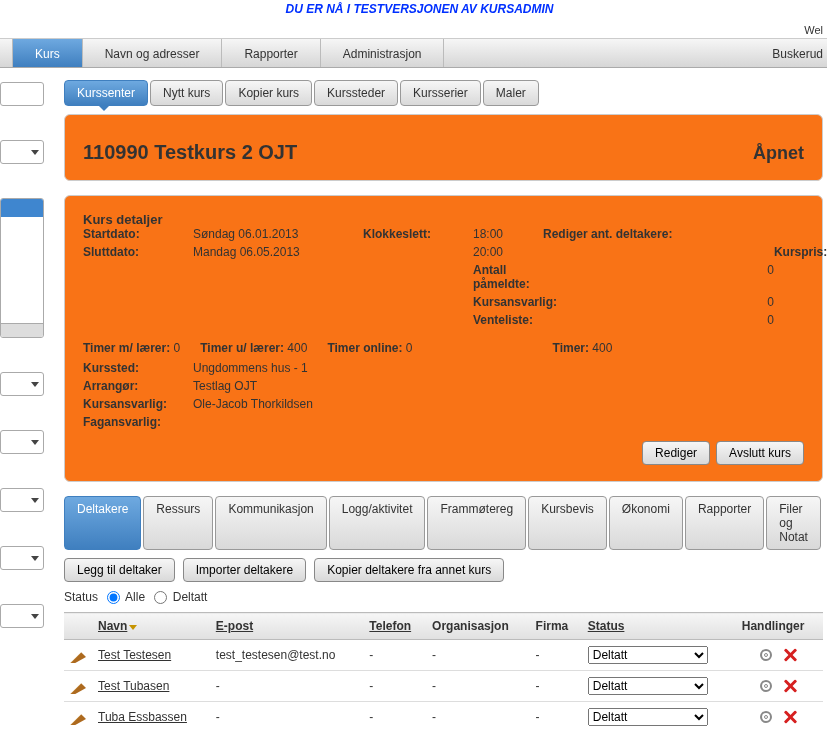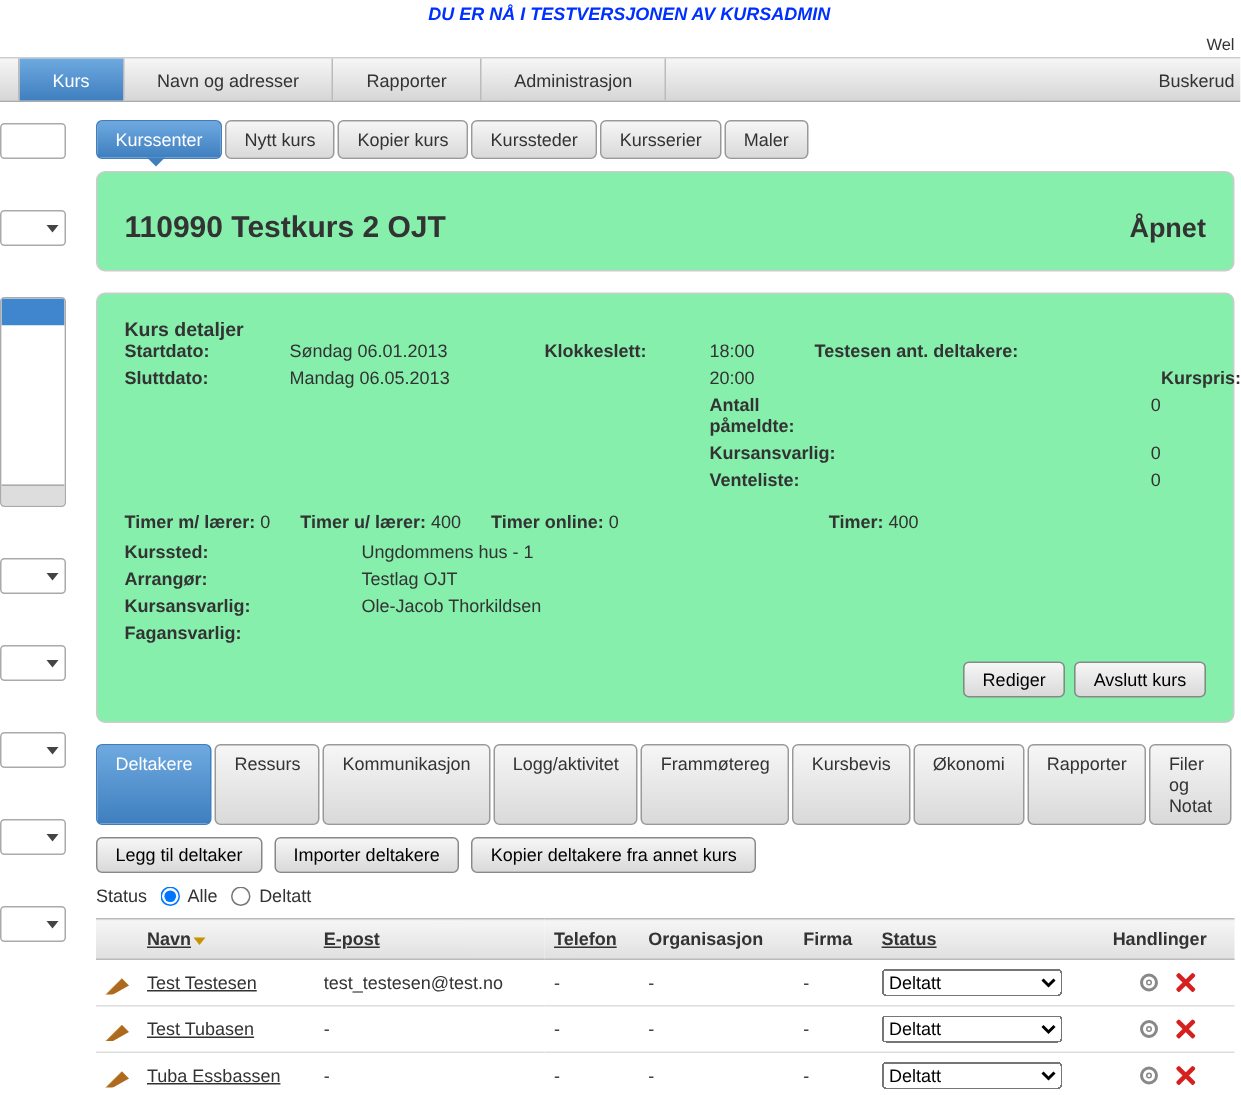--- a/index.html
+++ b/index.html
@@ -122,21 +122,21 @@
     content:""; position:absolute; left:40%; bottom:-6px;
     border-left:6px solid transparent; border-right:6px solid transparent;
     border-top:6px solid #3f7fbf;
   }
   
   .card {
     border: 1px solid #ccc;
     border-radius: 6px;
     padding: 16px 18px;
     margin-bottom: 14px;
-    background: #86efac;
+    background: #f97316;
   }
   .card-title-row {
     display: flex;
     justify-content: space-between;
     align-items: baseline;
     padding-top: 10px;
   }
   .card-title {
     font-size: 20px;
     font-weight: bold;
@@ -163,21 +163,21 @@
   .timer-row {
     display: flex;
     gap: 4px;
     margin-top: 14px;
     font-size: 12px;
     flex-wrap: wrap;
   }
   .timer-row span.lbl { font-weight: bold; }
   .timer-row .group { margin-right: 16px; white-space:nowrap; }
   .kvlist { margin-top: 6px; font-size:12px;}
-  .kvlist .row { display:flex; margin-bottom:4px;gap:48px;}
+  .kvlist .row { display:flex; margin-bottom:4px;}
   .kvlist .row .k { width:110px; font-weight:bold;}
   .action-row {
     display: flex;
     justify-content: flex-end;
     gap: 6px;
     margin-top: 12px;
   }
   .action-row button, .toolbar button {
     padding: 4px 12px;
     border: 1px solid #888;
@@ -299,21 +299,21 @@
     </div>
 
     <div class="card details">
       <h4>Kurs detaljer</h4>
 
       <div class="details-grid">
         <div class="lbl">Startdato:</div>
         <div>Søndag 06.01.2013</div>
         <div class="lbl">Klokkeslett:</div>
         <div>18:00</div>
-        <div class="r-lbl">Testesen ant. deltakere:</div>
+        <div class="r-lbl">Rediger ant. deltakere:</div>
         <div class="r-val"></div>
 
         <div class="lbl">Sluttdato:</div>
         <div>Mandag 06.05.2013</div>
         <div></div>
         <div>20:00</div>
         <div class="r-val"></div>
 
         <div class="lbl">Kurspris:</div>
         <div></div>

